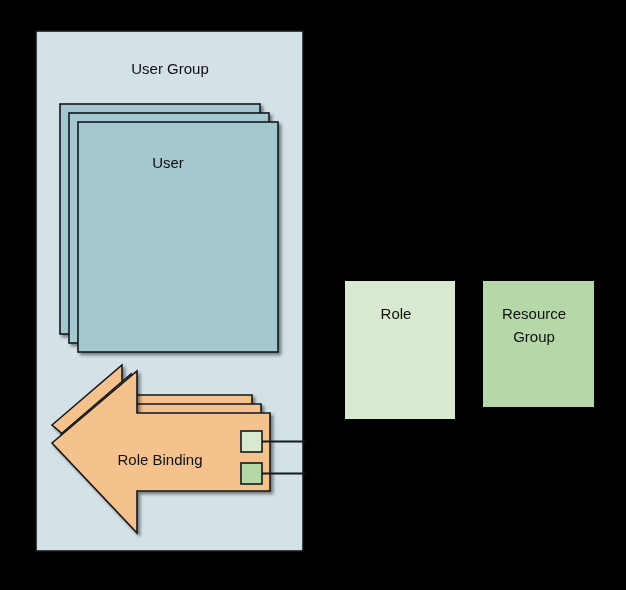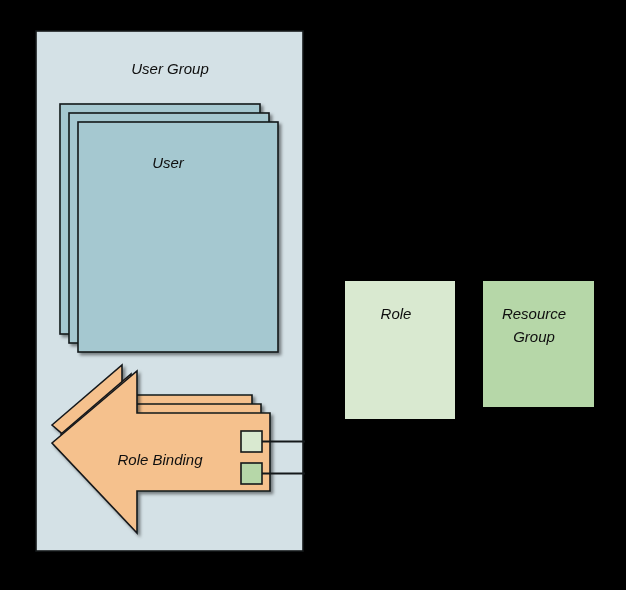--- a/index.html
+++ b/index.html
@@ -12,21 +12,20 @@
     width: 626px;
     height: 590px;
     overflow: hidden;
     font-family: "Liberation Sans", sans-serif;
   }
   #canvas {
     position: relative;
     width: 626px;
     height: 414px;
     background: #000000;
-    font-style: italic;
   }
   #diagram-svg {
     position: absolute;
     left: 0;
     top: 0;
     display: block;
   }
   .node-label {
     font-family: "Liberation Sans", sans-serif;
     font-size: 15px;

